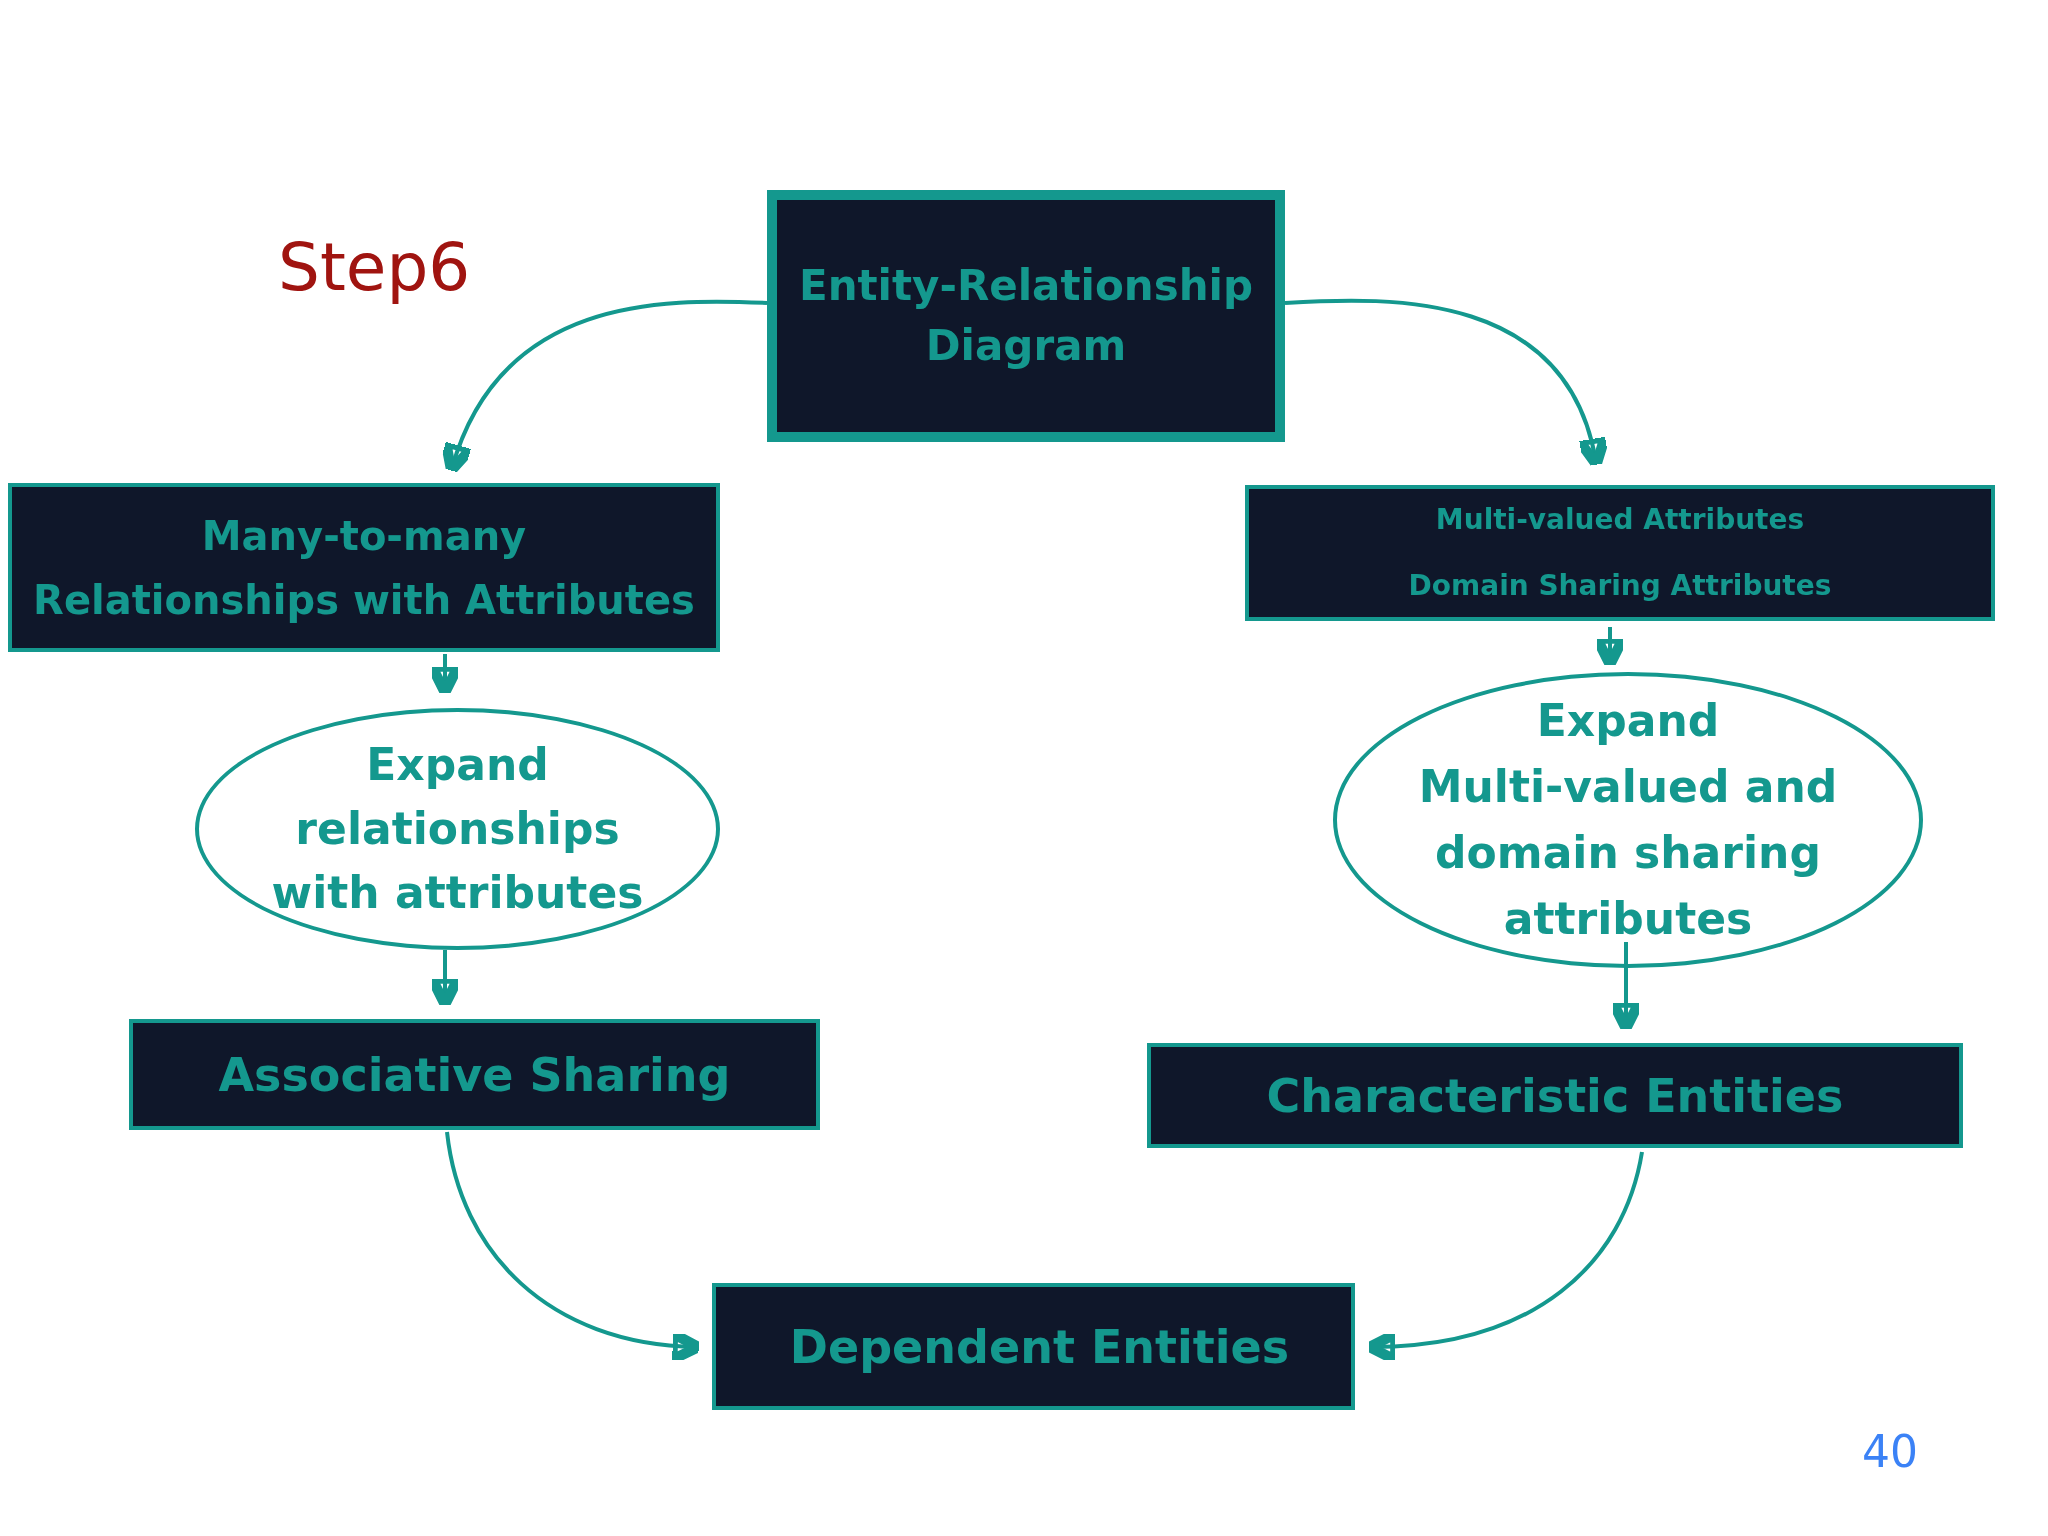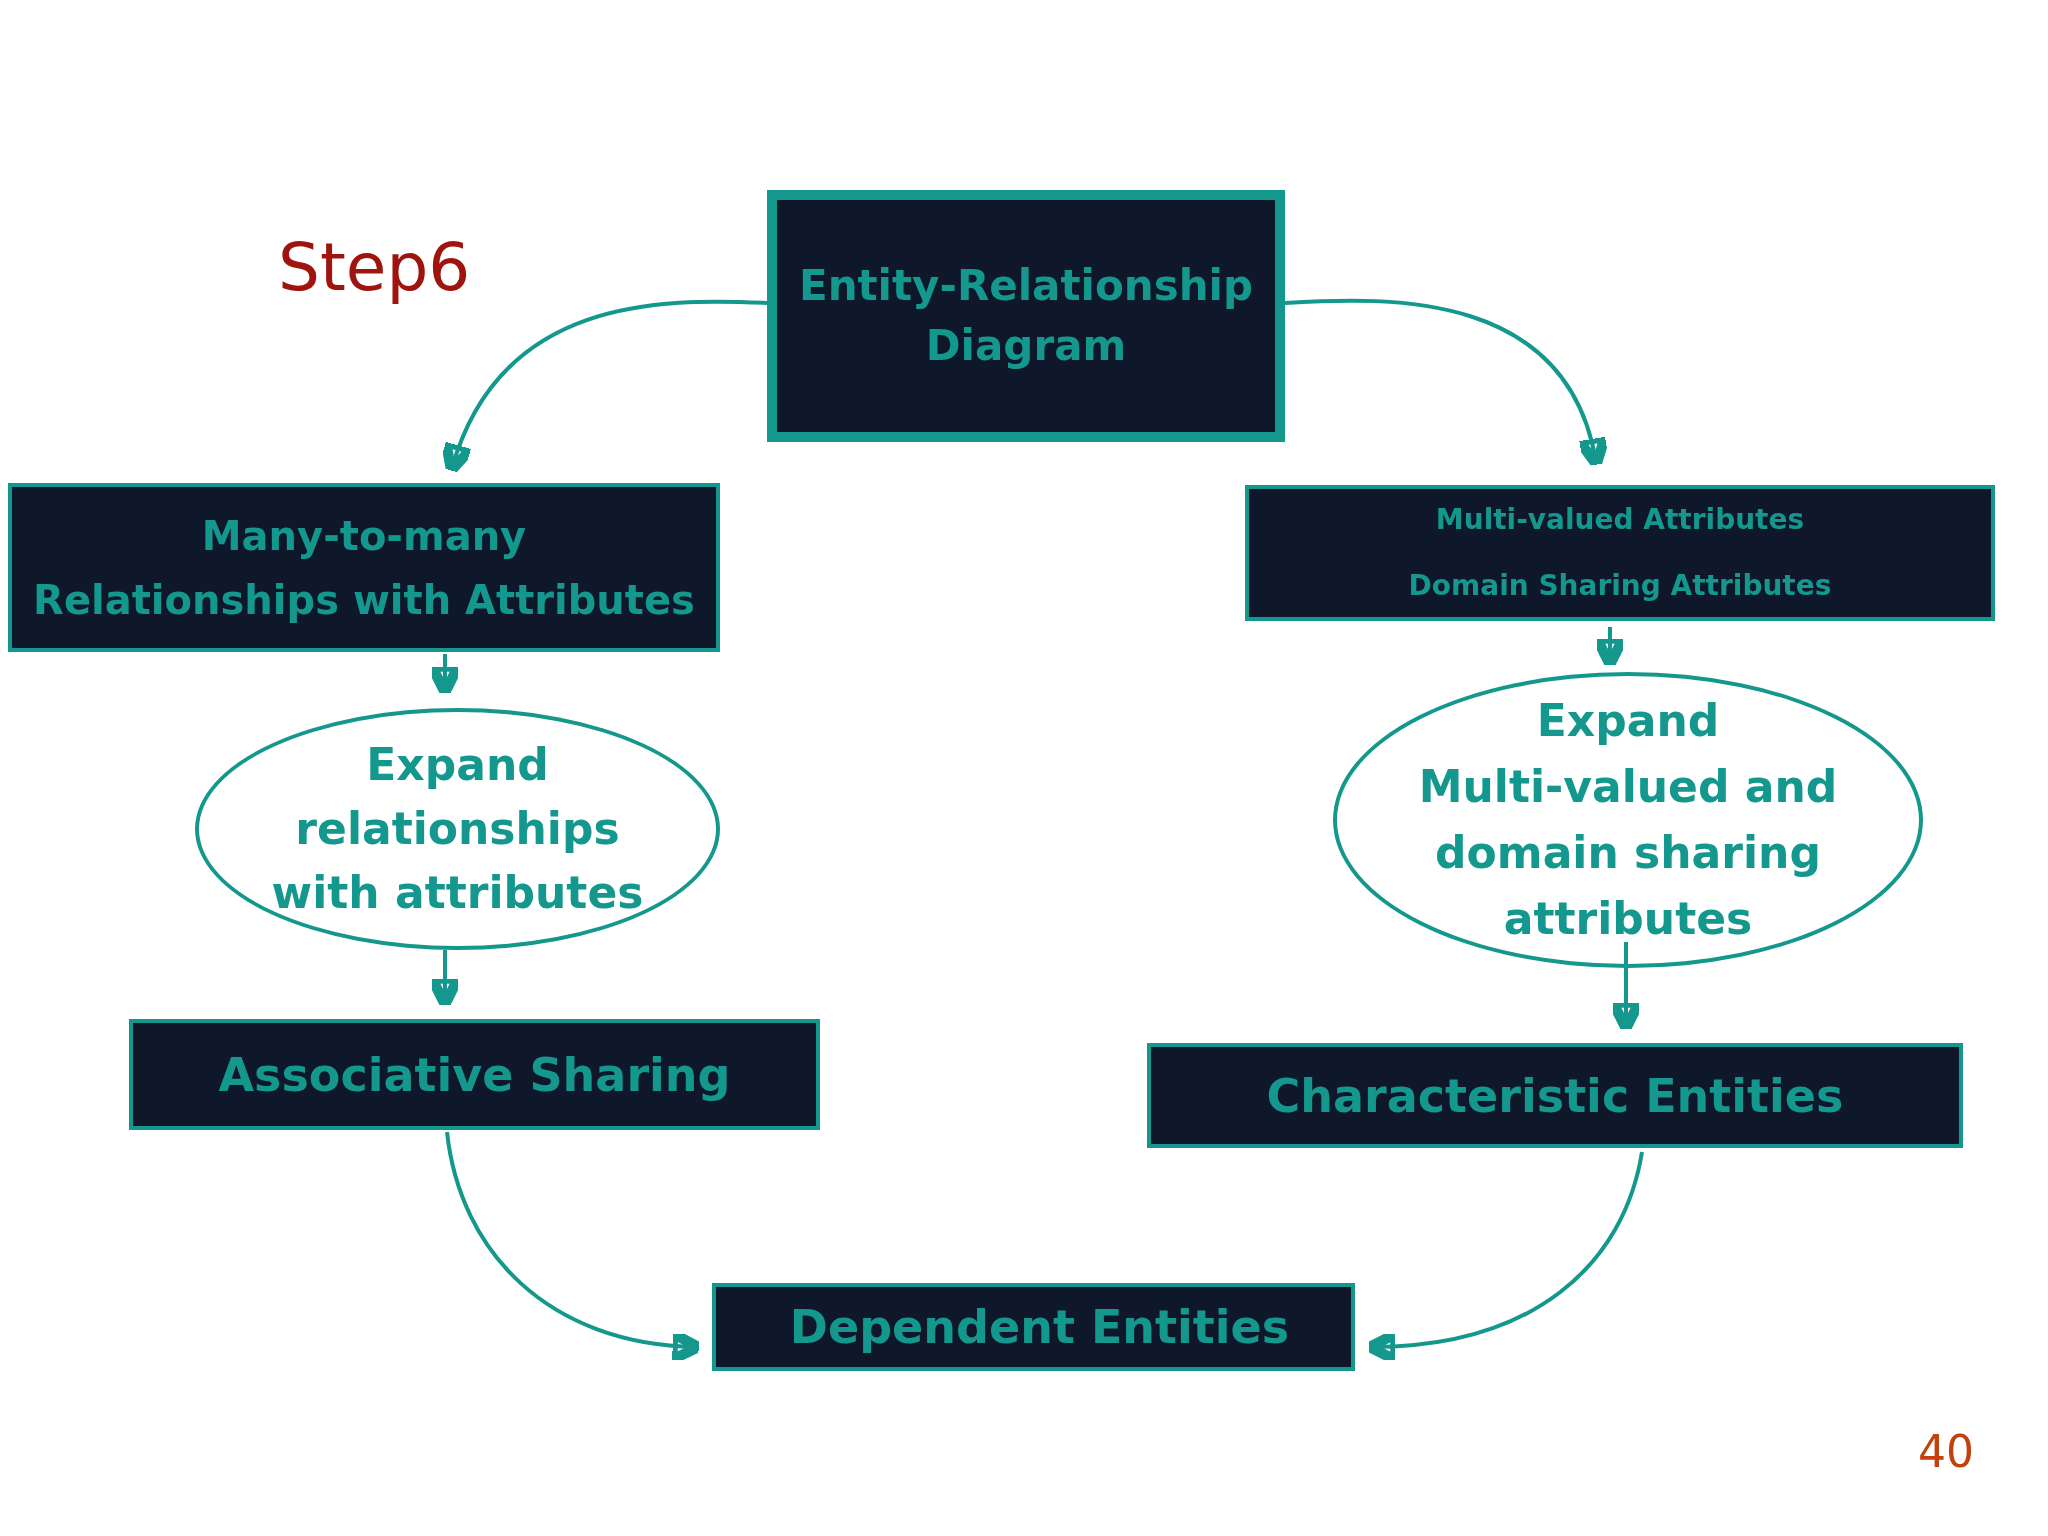--- a/index.html
+++ b/index.html
@@ -47,36 +47,36 @@
   }
   .assoc-box {
     left: 129px; top: 1019px; width: 691px; height: 111px;
     font-size: 46px;
   }
   .char-box {
     left: 1147px; top: 1043px; width: 816px; height: 105px;
     font-size: 46px;
   }
   .dep-box {
-    left: 712px; top: 1283px; width: 643px; height: 88px;
+    left: 712px; top: 1283px; width: 643px; height: 127px;
     font-size: 46px;
     padding-left: 12px;
   }
   .step-title {
     position: absolute;
     left: 278px; top: 222px;
     color: #A01410;
     font-size: 66px;
     font-weight: normal;
     line-height: 1.4;
   }
   .page-number {
     position: absolute;
-    left: 1918px; top: 1426px;
-    color: #c2410c;
+    left: 1862px; top: 1426px;
+    color: #3b82f6;
     font-size: 44px;
     font-weight: normal;
   }
   #arrow-layer {
     position: absolute;
     left: 0; top: 0;
     width: 2048px; height: 1536px;
     pointer-events: none;
   }
   #arrow-layer path { stroke: #14988E; stroke-width: 4; fill: none; }

